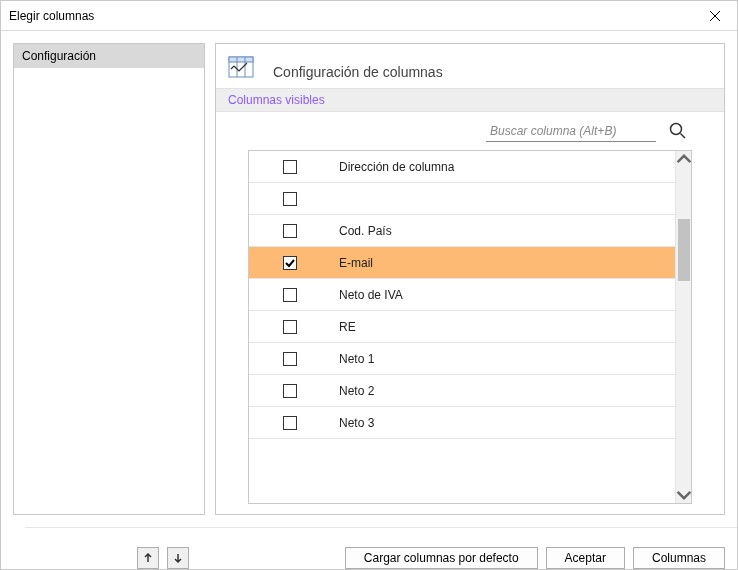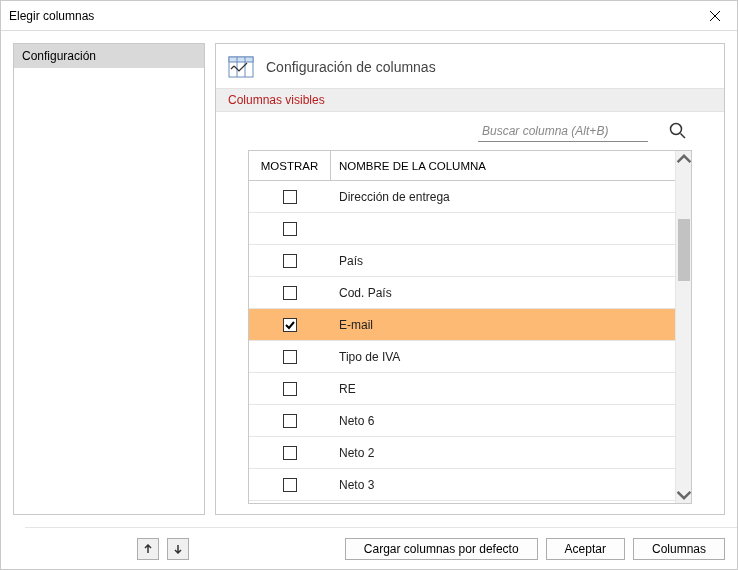--- a/index.html
+++ b/index.html
@@ -56,45 +56,45 @@
     font-size: 12px;
     cursor: pointer;
   }
   .main {
     flex: 1;
     border: 1px solid #c9c9c9;
     display: flex; flex-direction: column;
     min-height: 0;
   }
   .main-header {
-    display: flex; align-items: center;
-    gap: 12px;
+    display: flex; align-items: flex-end;
+    gap: 19px;
     padding: 10px 12px 8px 12px;
   }
   .main-header .icon {
     width: 26px; height: 26px;
   }
   .main-header .title {
     font-size: 14px;
     color: #444;
   }
   .section-bar {
     background: #eeeeee;
     border-top: 1px solid #e2e2e2;
     border-bottom: 1px solid #e2e2e2;
     padding: 4px 12px;
     font-size: 12px;
-    color: #b91c1c;
+    color: #8b5cf6;
   }
   .search-row {
     display: flex;
     justify-content: flex-end;
     align-items: center;
     padding: 8px 36px 8px 12px;
-    gap: 20px;
+    gap: 12px;
   }
   .search-row input {
     width: 170px;
     height: 22px;
     border: none;
     border-bottom: 1px solid #888;
     padding: 2px 4px;
     font-family: inherit;
     font-size: 12px;
     font-style: italic;
@@ -177,21 +177,21 @@
   .vscroll .thumb {
     position: absolute;
     left: 2px; width: 12px;
     top: 68px; height: 62px;
     background: #c2c2c2;
   }
   .footer {
     height: 42px;
     border-top: 1px solid #e5e5e5;
     display: flex;
-    align-items: center;
+    align-items: flex-end;
     padding: 0 12px;
     gap: 8px;
     margin-left: 24px;
   }
   .footer .sq {
     width: 22px; height: 22px;
     border: 1px solid #adadad;
     background: #f0f0f0;
     display:flex;align-items:center;justify-content:center;
     cursor:pointer;
@@ -257,42 +257,32 @@
         <span class="mag">
           <svg viewBox="0 0 20 20">
             <circle cx="8" cy="8" r="5.5" fill="none" stroke="#333" stroke-width="1.5"></circle>
             <line x1="12.5" y1="12.5" x2="17" y2="17" stroke="#333" stroke-width="1.5"></line>
           </svg>
         </span>
       </div>
 
       <div class="table-wrap">
         <div class="table">
-          <div class="thead">
-            <div class="col col-show">MOSTRAR</div>
-            <div class="col col-name">NOMBRE DE LA COLUMNA</div>
-          </div>
           <div class="tbody" id="tbody">
 
           <div class="trow">
                 <div class="col col-show">
                   <span class="checkbox"></span>
                 </div>
-                <div class="col col-name">Dirección de entrega</div>
-              </div>
-              <div class="trow">
-                <div class="col col-show">
-                  <span class="checkbox"></span>
-                </div>
-              </div>
-              <div class="trow">
-                <div class="col col-show">
-                  <span class="checkbox"></span>
-                </div>
-                <div class="col col-name">País</div>
+                <div class="col col-name">Dirección de columna</div>
+              </div>
+              <div class="trow">
+                <div class="col col-show">
+                  <span class="checkbox"></span>
+                </div>
               </div>
               <div class="trow">
                 <div class="col col-show">
                   <span class="checkbox"></span>
                 </div>
                 <div class="col col-name">Cod. País</div>
               </div>
               <div class="trow selected">
                 <div class="col col-show">
                   <span class="checkbox checked">
@@ -300,33 +290,33 @@
                       <path d="M1 5 L4 8 L9 2"></path>
                     </svg>
                   </span>
                 </div>
                 <div class="col col-name">E-mail</div>
               </div>
               <div class="trow">
                 <div class="col col-show">
                   <span class="checkbox"></span>
                 </div>
-                <div class="col col-name">Tipo de IVA</div>
+                <div class="col col-name">Neto de IVA</div>
               </div>
               <div class="trow">
                 <div class="col col-show">
                   <span class="checkbox"></span>
                 </div>
                 <div class="col col-name">RE</div>
               </div>
               <div class="trow">
                 <div class="col col-show">
                   <span class="checkbox"></span>
                 </div>
-                <div class="col col-name">Neto 6</div>
+                <div class="col col-name">Neto 1</div>
               </div>
               <div class="trow">
                 <div class="col col-show">
                   <span class="checkbox"></span>
                 </div>
                 <div class="col col-name">Neto 2</div>
               </div>
               <div class="trow">
                 <div class="col col-show">
                   <span class="checkbox"></span>

